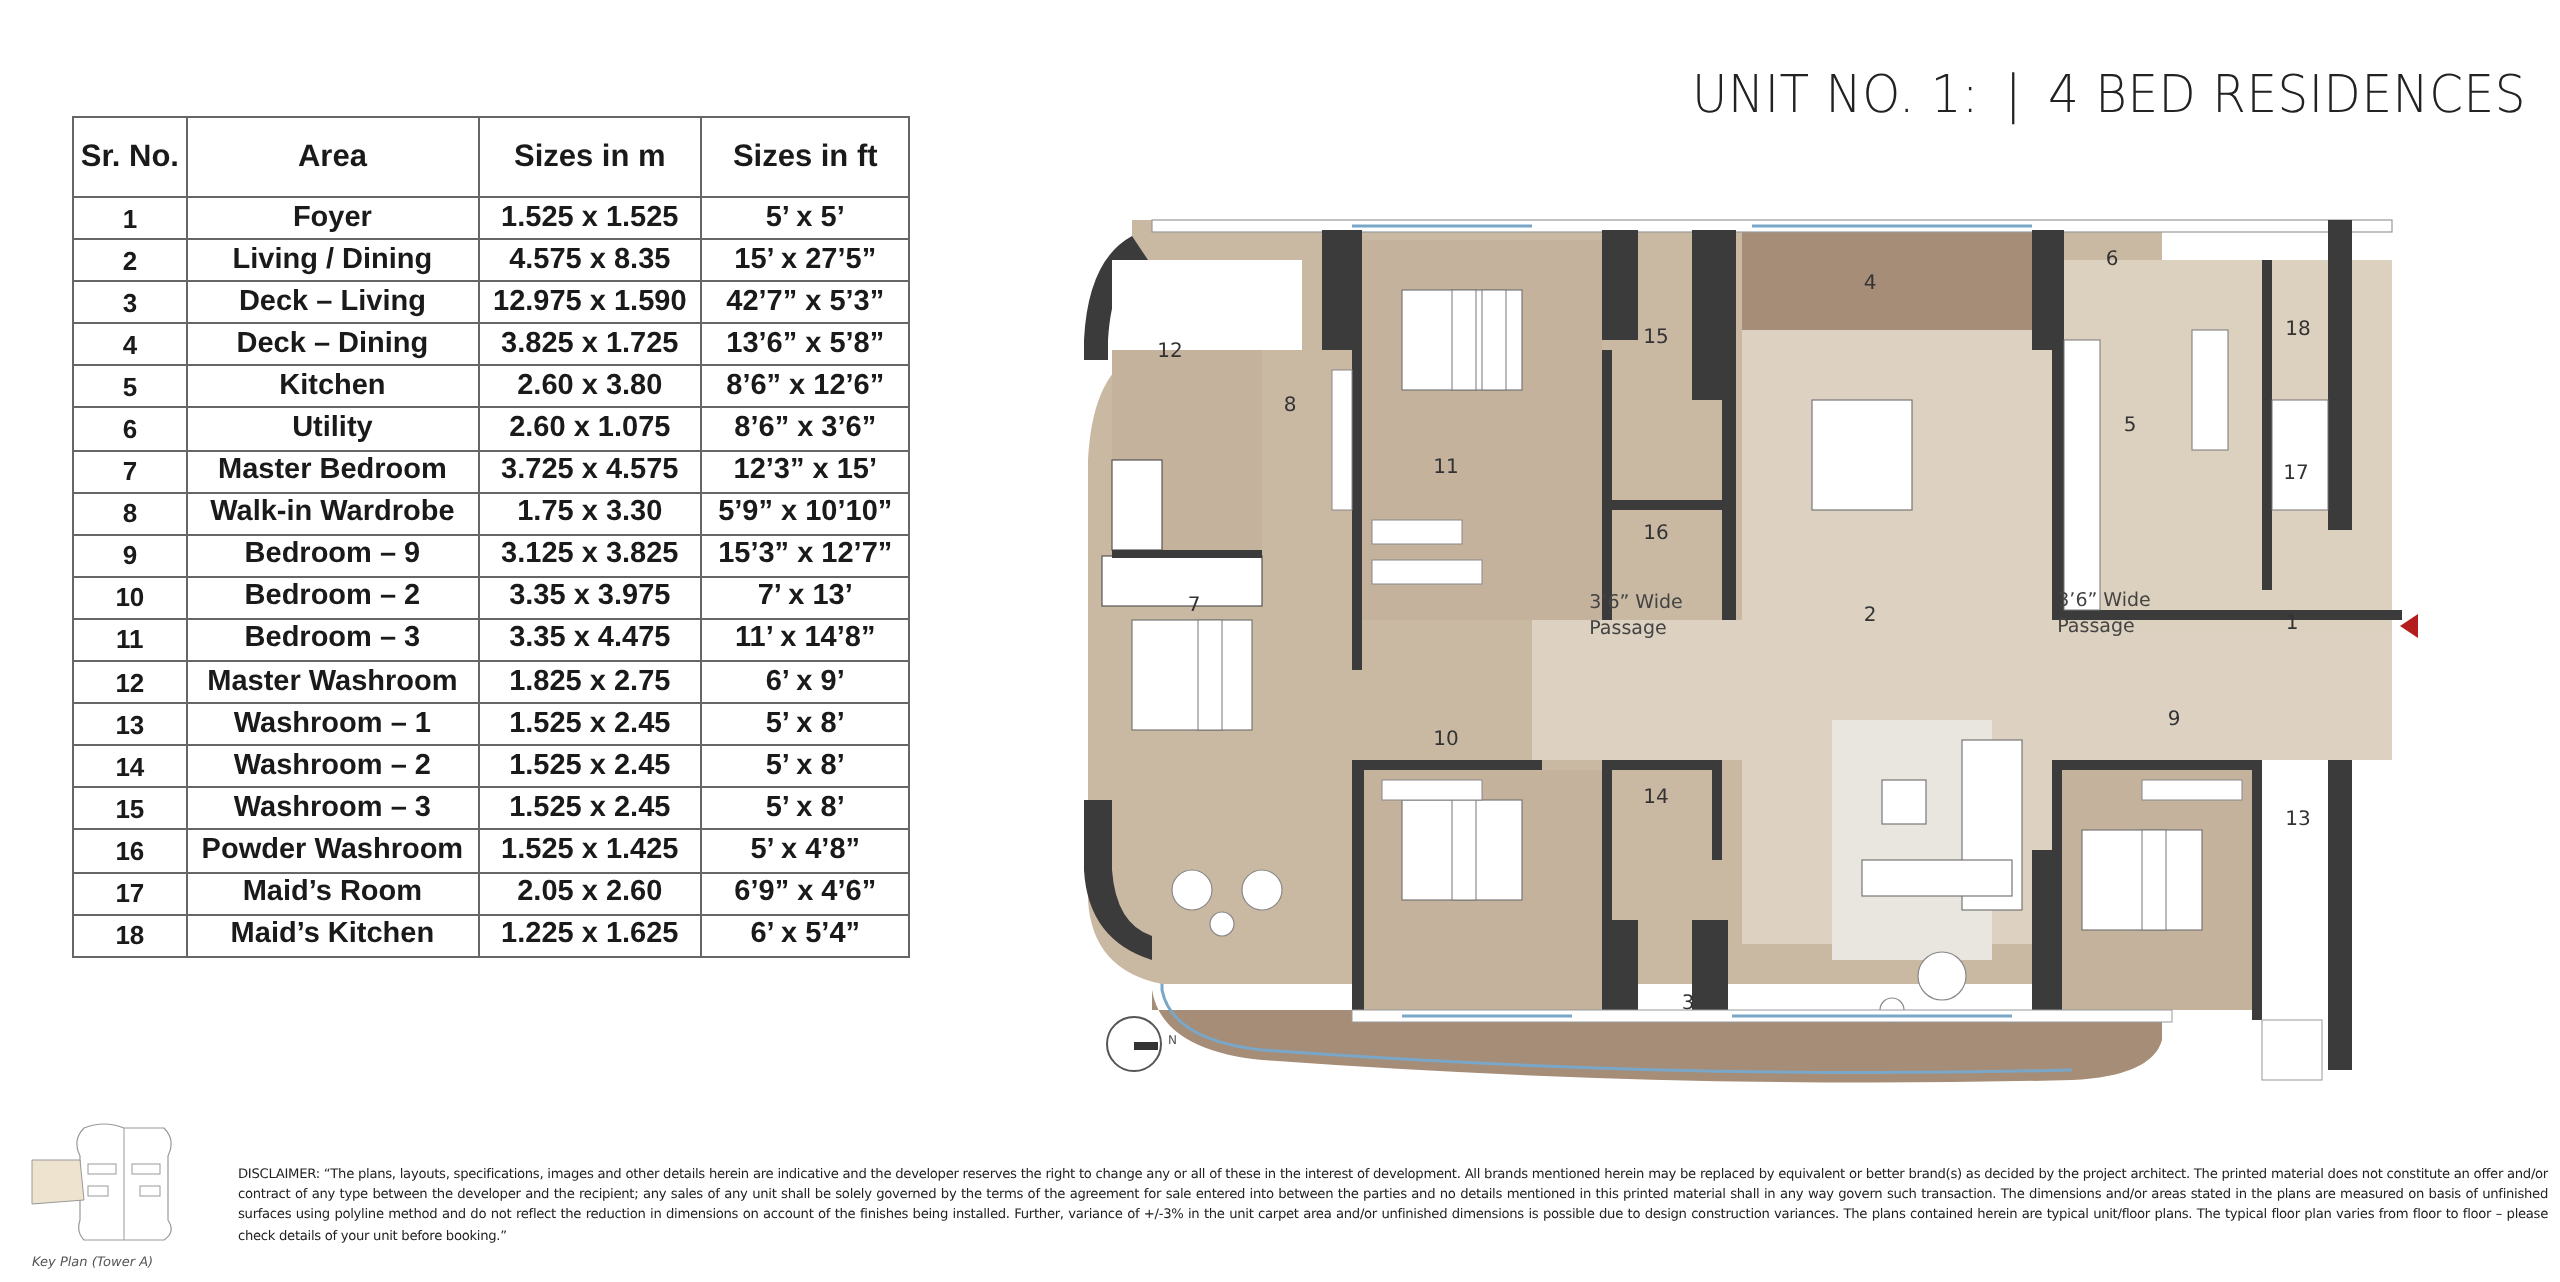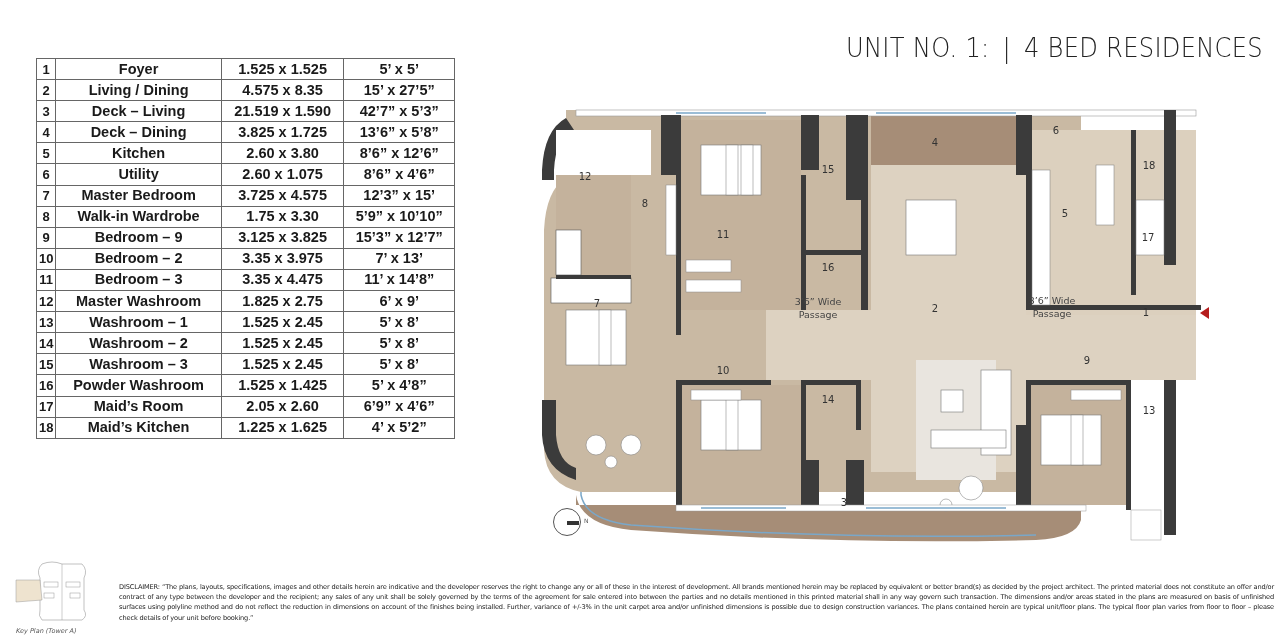--- a/index.html
+++ b/index.html
@@ -19,21 +19,21 @@
   .area-table td.num { font-size: 13px; }
   .col-sr { width: 57px; }
   .col-area { width: 146px; }
   .col-m { width: 112px; }
   .col-ft { width: 104px; }
 
   
   .plan { position: absolute; left: 536px; top: 100px; width: 670px; height: 445px; }
   .plan svg { width: 100%; height: 100%; display: block; }
   .room-label { position: absolute; font-family: "DejaVu Sans", sans-serif; font-size: 10px; color: #333; transform: translate(-50%, -50%); white-space: nowrap; }
-  .passage-label { position: absolute; font-family: "DejaVu Sans", sans-serif; font-size: 9.5px; color: #444; text-align: center; line-height: 13px; transform: translate(-50%, -50%); white-space: nowrap; }
+  .passage-label { position: absolute; font-family: "DejaVu Sans", sans-serif; font-size: 9.5px; color: #444; text-align: left; line-height: 13px; transform: translate(-50%, -50%); white-space: nowrap; }
   .entry-arrow { position: absolute; left: 1200px; top: 307px; width: 0; height: 0; border-top: 6px solid transparent; border-bottom: 6px solid transparent; border-right: 9px solid #b51d1d; }
 
   .compass { position: absolute; left: 553px; top: 508px; width: 28px; height: 28px; border: 1.5px solid #555; border-radius: 50%; }
   .compass .needle { position: absolute; left: 13px; top: 11.5px; width: 12px; height: 4px; background: #333; }
   .compass-n { position: absolute; left: 584px; top: 517px; font-size: 6px; color: #555; font-family: "DejaVu Sans", sans-serif; }
 
   
   .keyplan { position: absolute; left: 12px; top: 560px; width: 80px; height: 62px; }
   .keyplan-label { position: absolute; left: 16px; top: 627px; font-size: 6.5px; color: #555; font-family: "DejaVu Sans", sans-serif; white-space: nowrap; font-style: italic; }
 
@@ -43,54 +43,60 @@
 </head>
 <body>
 
 <div class="unit-title">
   <span>UNIT NO. 1:</span><span class="sep">|</span><span>4 BED RESIDENCES</span>
 </div>
 
 <table class="area-table">
   <tbody>
   <tr>
+    <th class="col-sr">Sr. No.</th>
+    <th class="col-area">Area</th>
+    <th class="col-m">Sizes in m</th>
+    <th class="col-ft">Sizes in ft</th>
+  </tr>
+  <tr>
         <td class="num">1</td>
         <td>Foyer</td>
         <td>1.525 x 1.525</td>
         <td>5’ x 5’</td>
       </tr>
   <tr>
         <td class="num">2</td>
         <td>Living / Dining</td>
         <td>4.575 x 8.35</td>
         <td>15’ x 27’5”</td>
       </tr>
   <tr>
         <td class="num">3</td>
         <td>Deck – Living</td>
-        <td>21.519 x 1.590</td>
+        <td>12.975 x 1.590</td>
         <td>42’7” x 5’3”</td>
       </tr>
   <tr>
         <td class="num">4</td>
         <td>Deck – Dining</td>
         <td>3.825 x 1.725</td>
         <td>13’6” x 5’8”</td>
       </tr>
   <tr>
         <td class="num">5</td>
         <td>Kitchen</td>
         <td>2.60 x 3.80</td>
         <td>8’6” x 12’6”</td>
       </tr>
   <tr>
         <td class="num">6</td>
         <td>Utility</td>
         <td>2.60 x 1.075</td>
-        <td>8’6” x 4’6”</td>
+        <td>8’6” x 3’6”</td>
       </tr>
   <tr>
         <td class="num">7</td>
         <td>Master Bedroom</td>
         <td>3.725 x 4.575</td>
         <td>12’3” x 15’</td>
       </tr>
   <tr>
         <td class="num">8</td>
         <td>Walk-in Wardrobe</td>
@@ -148,21 +154,21 @@
   <tr>
         <td class="num">17</td>
         <td>Maid’s Room</td>
         <td>2.05 x 2.60</td>
         <td>6’9” x 4’6”</td>
       </tr>
   <tr>
         <td class="num">18</td>
         <td>Maid’s Kitchen</td>
         <td>1.225 x 1.625</td>
-        <td>4’ x 5’2”</td>
+        <td>6’ x 5’4”</td>
       </tr>
 </tbody>
   </table>
 
 <div class="plan">
   <svg viewBox="0 0 670 445" xmlns="http://www.w3.org/2000/svg">
 
     <path d="M40 375 L40 395 Q45 425 95 430 Q300 445 500 440 Q540 438 545 420 L545 420 L545 405 L40 405 Z" fill="#a68d77"></path>
     <path d="M45 380 L45 395 Q50 420 95 425 Q300 440 500 435" fill="none" stroke="#7aa7c8" stroke-width="1.5"></path>
 

